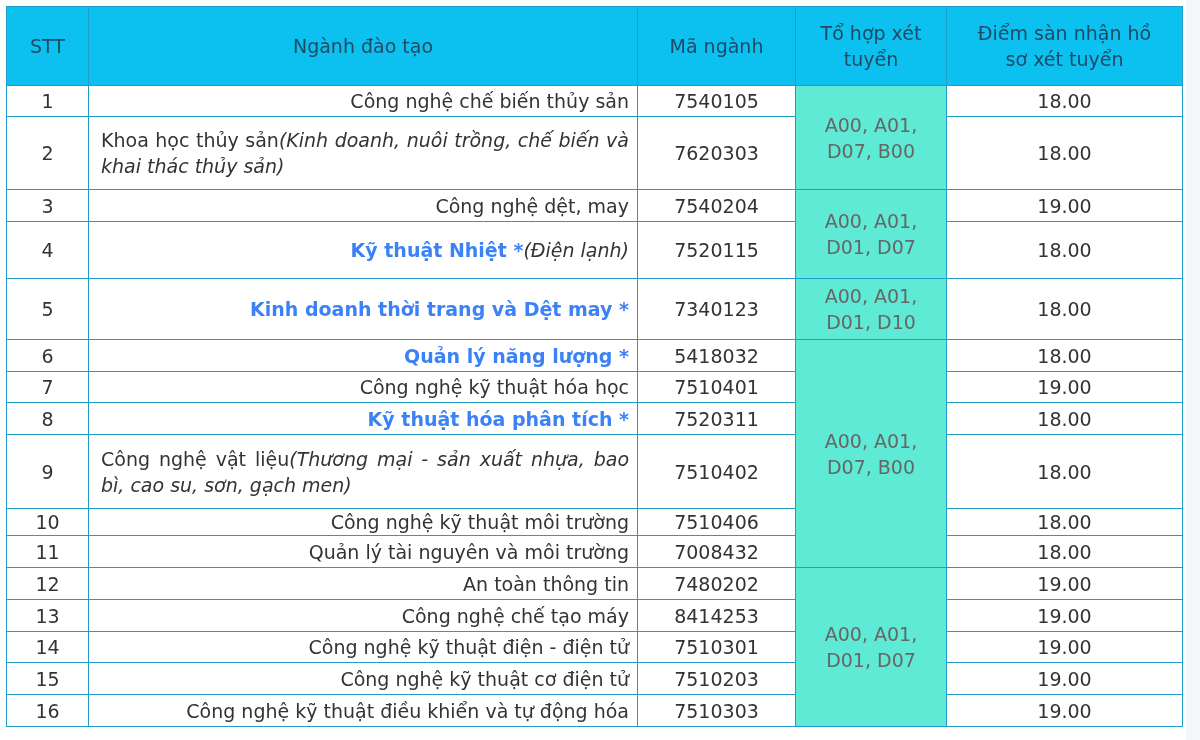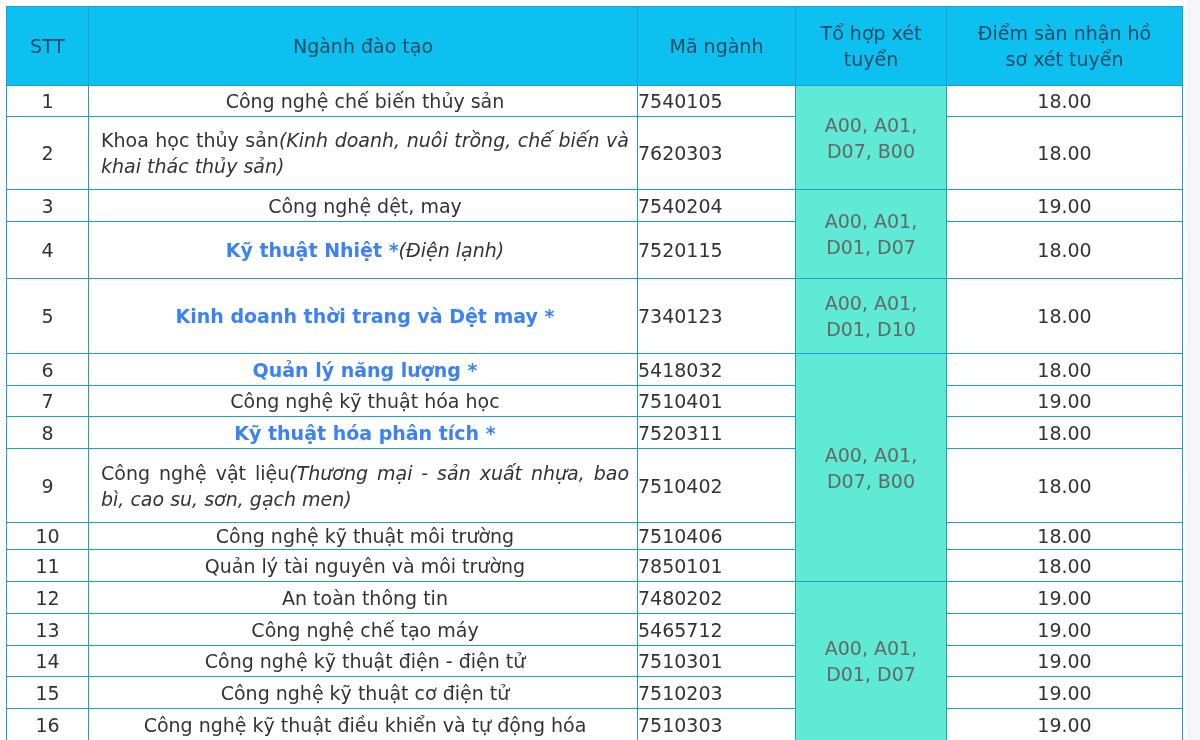--- a/index.html
+++ b/index.html
@@ -24,23 +24,23 @@
   }
   table.adm th {
     background:#0cc1ef;
     color:#1d4a66;
     font-weight:normal;
     text-align:center;
     height:78px;
     font-size:19px;
   }
   .c-stt { text-align:center; }
-  .c-name { text-align:center; padding-left:12px !important; padding-right:8px !important; }
+  .c-name { text-align:right; padding-left:12px !important; padding-right:8px !important; }
   .c-name.just { text-align:justify; }
-  .c-code { text-align:left; }
+  .c-code { text-align:center; }
   .c-combo { text-align:center; color:#666; background:#5eead4; }
   .c-score { text-align:center; }
   .bold { font-weight:bold; color:#3b82f6; }
   .ital { font-style:italic; }
 </style>
 </head>
 <body>
 
 <div class="right-strip"></div>
 
@@ -99,21 +99,21 @@
       <td class="c-name"><span class="bold">Kỹ thuật Nhiệt *</span><span class="ital">(Điện lạnh)</span></td>
       <td class="c-code">7520115</td>
       <td class="c-score">18.00</td>
     </tr>
 
     <tr style="height:61px">
       <td class="c-stt">5</td>
       <td class="c-name"><span class="bold">Kinh doanh thời trang và Dệt may *</span></td>
       <td class="c-code">7340123</td>
       <td class="c-combo">
-          <div style="width:100px;margin:11px auto;">A00, A01, D01, D10</div>
+          <div style="width:100px;margin:4px auto;">A00, A01, D01, D10</div>
         </td>
       <td class="c-score">18.00</td>
     </tr>
 
     <tr style="height:32px">
       <td class="c-stt">6</td>
       <td class="c-name"><span class="bold">Quản lý năng lượng *</span></td>
       <td class="c-code">5418032</td>
       <td class="c-combo" rowspan="6">
           <div style="width:100px;margin:0 auto;">A00, A01, D07, B00</div>
@@ -145,38 +145,38 @@
     <tr style="height:15px">
       <td class="c-stt">10</td>
       <td class="c-name"><span>Công nghệ kỹ thuật môi trường</span></td>
       <td class="c-code">7510406</td>
       <td class="c-score">18.00</td>
     </tr>
 
     <tr style="height:32px">
       <td class="c-stt">11</td>
       <td class="c-name"><span>Quản lý tài nguyên và môi trường</span></td>
-      <td class="c-code">7850101</td>
+      <td class="c-code">7008432</td>
       <td class="c-score">18.00</td>
     </tr>
 
     <tr style="height:32px">
       <td class="c-stt">12</td>
       <td class="c-name"><span>An toàn thông tin</span></td>
       <td class="c-code">7480202</td>
       <td class="c-combo" rowspan="5">
           <div style="width:100px;margin:0 auto;">A00, A01, D01, D07</div>
         </td>
       <td class="c-score">19.00</td>
     </tr>
 
     <tr style="height:32px">
       <td class="c-stt">13</td>
       <td class="c-name"><span>Công nghệ chế tạo máy</span></td>
-      <td class="c-code">5465712</td>
+      <td class="c-code">8414253</td>
       <td class="c-score">19.00</td>
     </tr>
 
     <tr style="height:31px">
       <td class="c-stt">14</td>
       <td class="c-name"><span>Công nghệ kỹ thuật điện - điện tử</span></td>
       <td class="c-code">7510301</td>
       <td class="c-score">19.00</td>
     </tr>
 

